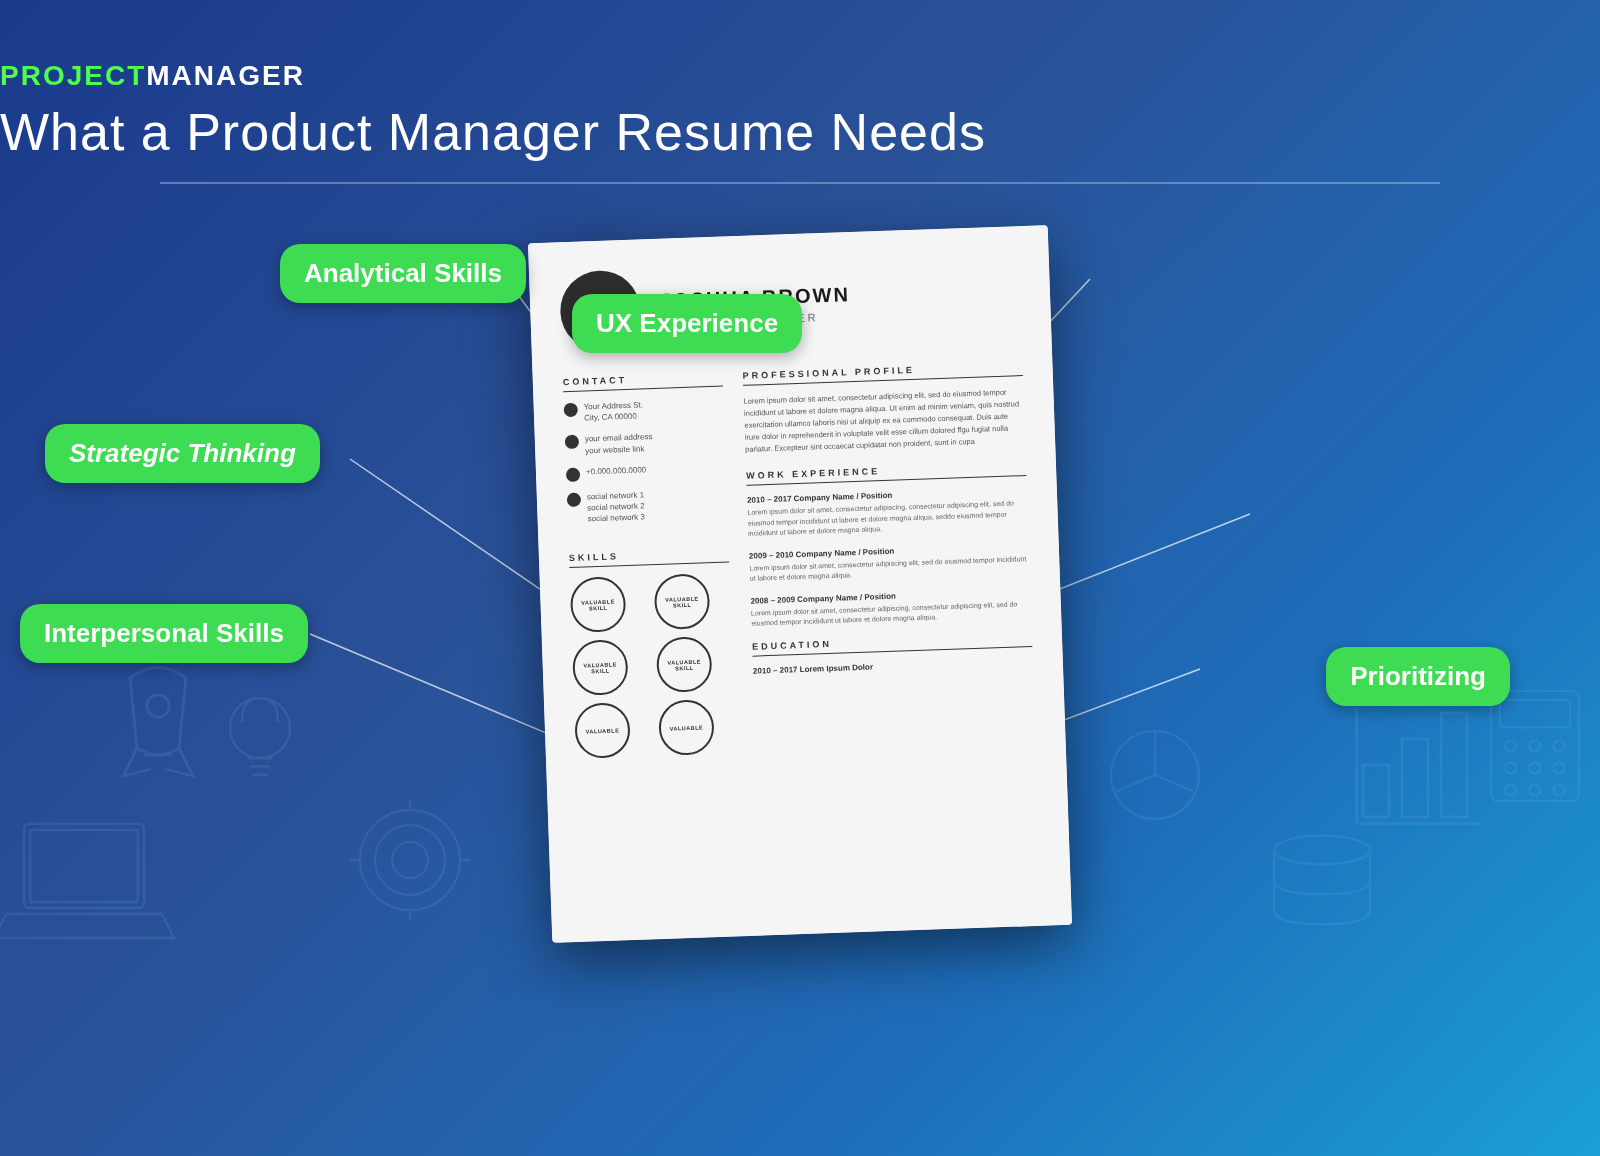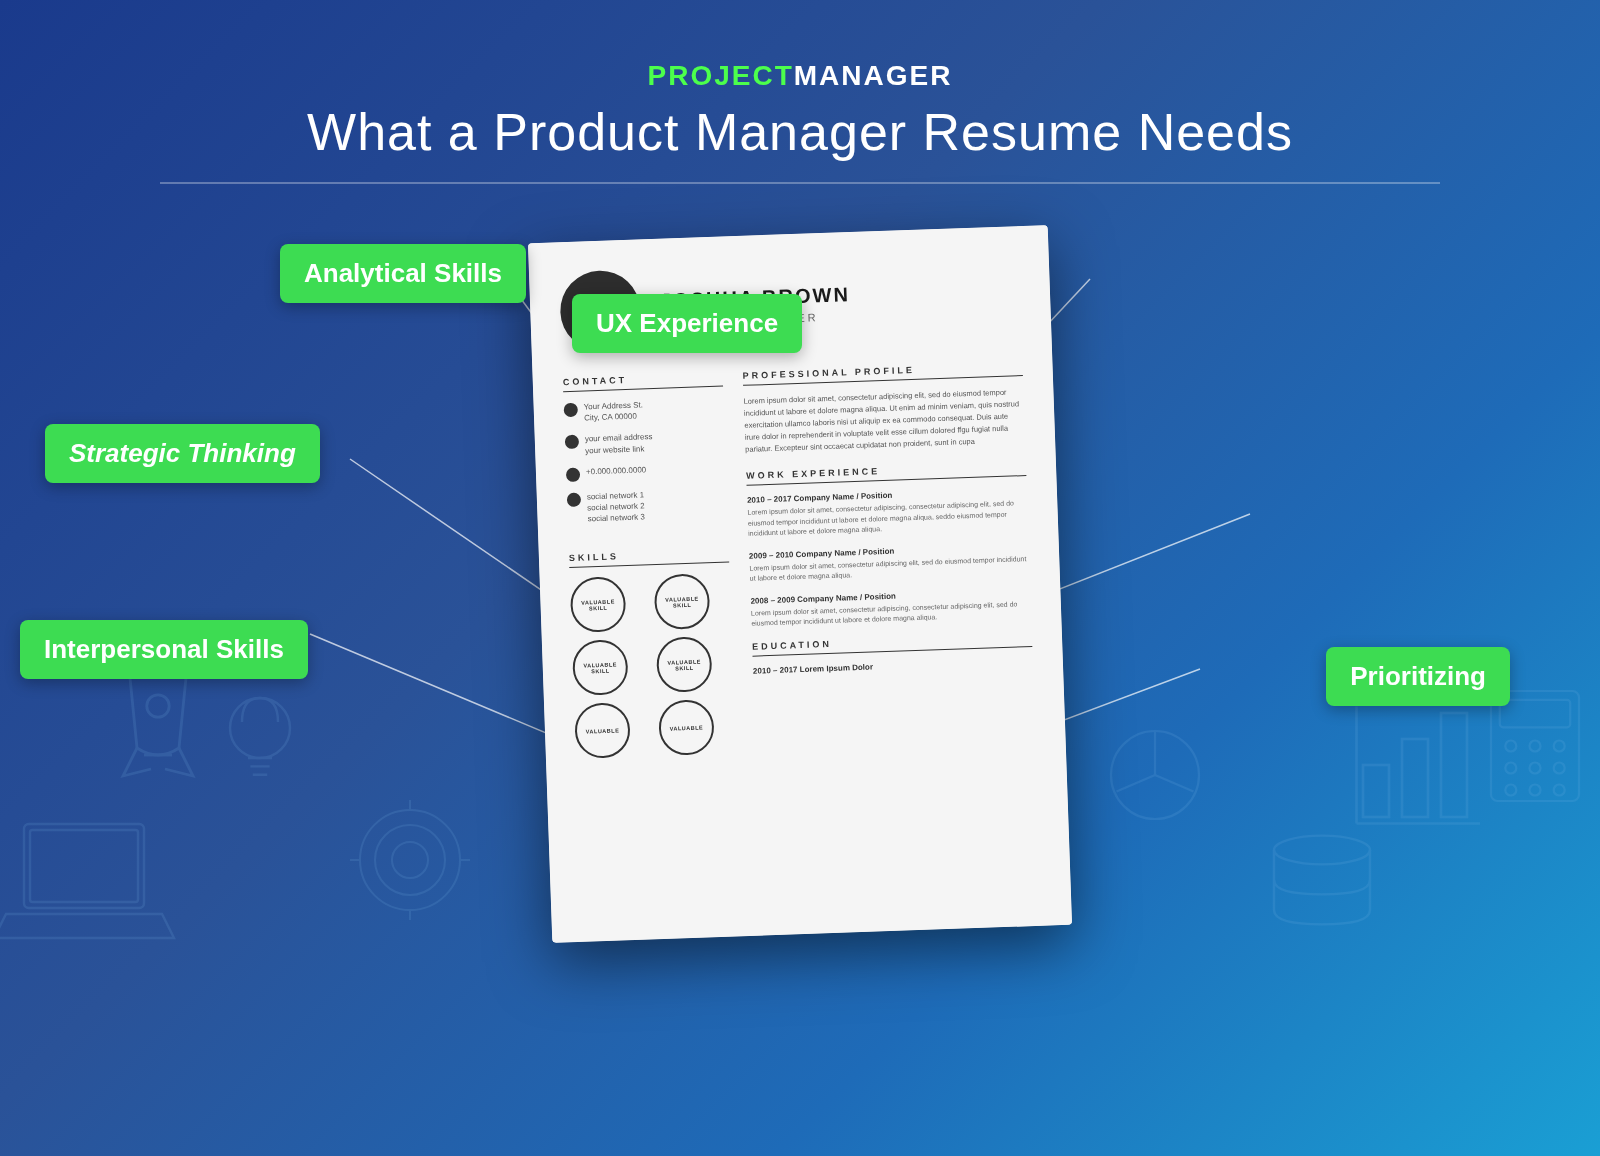--- a/index.html
+++ b/index.html
@@ -22,21 +22,21 @@
       overflow: hidden;
     }
 
     .bg-icons svg {
       width: 100%;
       height: 100%;
     }
 
     
     .header {
-      text-align: center;
+      text-align: left;
       padding-top: 60px;
       position: relative;
       z-index: 10;
     }
 
     .brand-name {
       font-size: 28px;
       font-weight: 900;
       letter-spacing: 2px;
       margin-bottom: 10px;
@@ -69,21 +69,21 @@
     .infographic {
       position: relative;
       width: 100%;
       height: 850px;
     }
 
     
     .skill-badge {
       position: absolute;
       background: #3ddc52;
-      border-radius: 8px;
+      border-radius: 20px;
       padding: 14px 24px;
       font-size: 26px;
       font-weight: 800;
       color: #ffffff;
       white-space: nowrap;
       z-index: 20;
       box-shadow: 0 4px 15px rgba(0,0,0,0.3);
     }
 
     
@@ -255,21 +255,21 @@
       text-transform: uppercase;
       letter-spacing: 0.5px;
     }
 
     
     #badge-analytical { top: 30px; left: 280px; }
     #badge-ux { top: 80px; left: 572px; }
     #badge-leadership { top: 30px; right: 155px; }
     #badge-strategic { top: 210px; left: 45px; font-style: italic; }
     #badge-organizational { top: 270px; right: 20px; }
-    #badge-interpersonal { top: 406px; left: 20px; }
+    #badge-interpersonal { top: 390px; left: 20px; }
     #badge-prioritizing { top: 416px; right: 90px; margin-top: 17px; }
   </style>
 </head>
 <body>
 
 <div class="bg-icons">
   <svg viewBox="0 0 1600 1156" xmlns="http://www.w3.org/2000/svg">
 
     <g stroke="#7ab8e8" stroke-width="2" fill="none" transform="translate(60, 650) scale(1.4)">
       <path d="M50,20 Q70,5 90,20 L85,70 Q70,80 55,70 Z"></path>

